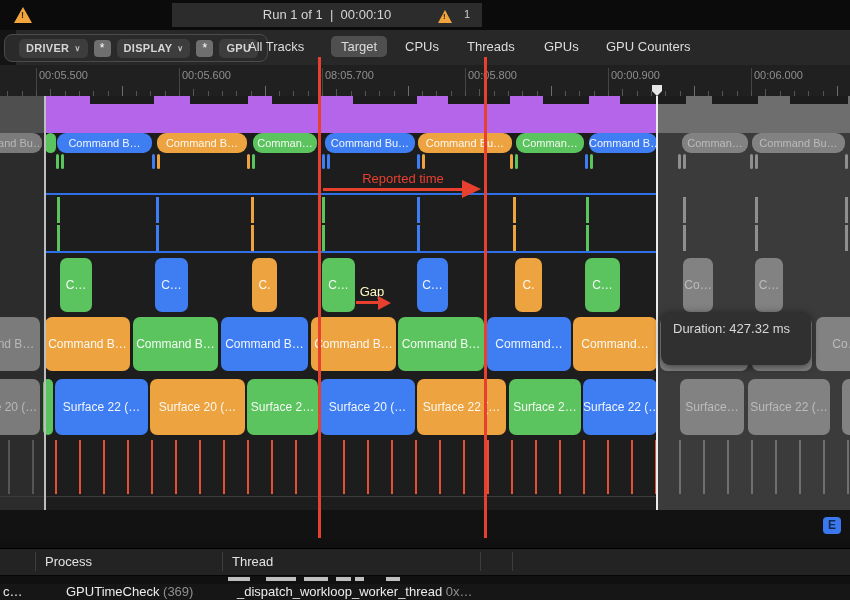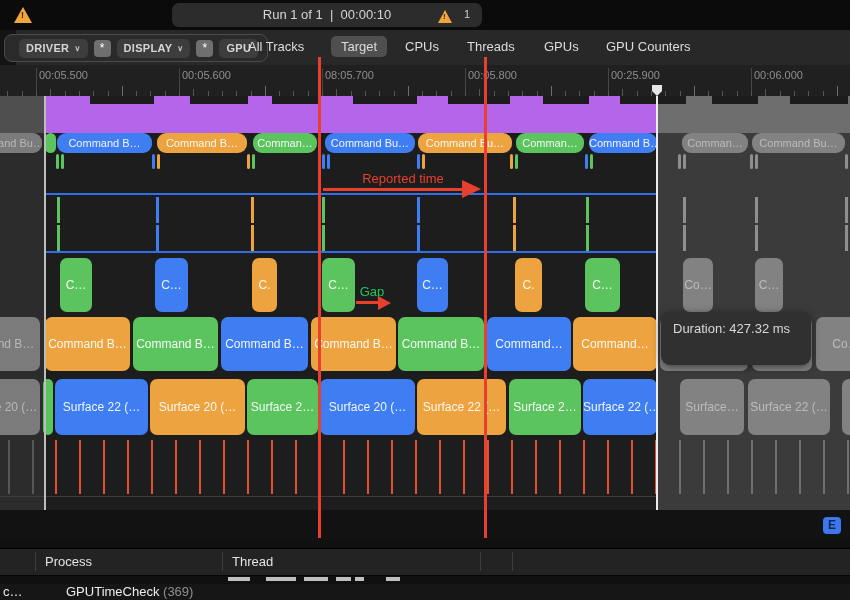--- a/index.html
+++ b/index.html
@@ -3,21 +3,21 @@
 <meta charset="utf-8">
 <style>
   html,body{margin:0;padding:0;background:#000;}
   .screen{position:relative;width:850px;height:600px;overflow:hidden;background:#141414;
           font-family:"Liberation Sans",sans-serif;-webkit-font-smoothing:antialiased;}
   .abs{position:absolute;}
   
   .titlebar{position:absolute;left:0;top:0;width:850px;height:30px;background:#0b0b0b;}
   .warn{position:absolute;width:0;height:0;border-left:9px solid transparent;border-right:9px solid transparent;}
   .warn .bang{position:absolute;left:-2px;top:3px;font-size:9px;font-weight:bold;color:#3a2800;}
-  .run-pill{position:absolute;left:172px;top:3px;width:310px;height:24px;background:#2c2c2c;border-radius:7px;}
+  .run-pill{position:absolute;left:172px;top:3px;width:310px;height:24px;background:#2c2c2c;border-radius:0;}
   .run-pill .label{position:absolute;left:0;right:0;top:4px;text-align:center;font-size:13px;color:#d6d6d6;white-space:pre;}
   .run-pill .wcount{position:absolute;right:12px;top:5px;font-size:11px;color:#cfcfcf;}
   
   .toolbar{position:absolute;left:16px;top:30px;width:850px;height:35px;background:#282828;border-bottom:1px solid #060606;}
   .filter-group{position:absolute;left:-12px;top:4px;height:26px;border:1px solid #4b4b4b;border-radius:8px;
                 background:#2a2a2a;display:flex;align-items:center;gap:6px;padding:0 9px 0 14px;}
   .dd{background:#3d3d3d;border:none;border-radius:5px;height:19px;display:flex;align-items:center;gap:5px;
       padding:0 7px;font-family:inherit;font-size:11px;font-weight:bold;color:#d6d6d6;letter-spacing:.3px;}
   .chev{font-size:8px;opacity:.85;}
   .sq{width:17px;height:17px;background:#6f6f6f;border:none;border-radius:4px;color:#fff;font-size:12px;
@@ -114,21 +114,21 @@
     <div id="ruler">
         <div style="position: absolute; left: 36px; top: 3px; width: 1px; height: 28px; background: rgb(69, 69, 69);"></div>
         <div class="rlabel" style="position: absolute; left: 39px; top: 4px;"><span>00:05.500</span></div>
         <div style="position: absolute; left: 179px; top: 3px; width: 1px; height: 28px; background: rgb(69, 69, 69);"></div>
         <div class="rlabel" style="position: absolute; left: 182px; top: 4px;"><span>00:05.600</span></div>
         <div style="position: absolute; left: 322px; top: 3px; width: 1px; height: 28px; background: rgb(69, 69, 69);"></div>
         <div class="rlabel" style="position: absolute; left: 325px; top: 4px;"><span>08:05.700</span></div>
         <div style="position: absolute; left: 465px; top: 3px; width: 1px; height: 28px; background: rgb(69, 69, 69);"></div>
         <div class="rlabel" style="position: absolute; left: 468px; top: 4px;"><span>00:05.800</span></div>
         <div style="position: absolute; left: 608px; top: 3px; width: 1px; height: 28px; background: rgb(69, 69, 69);"></div>
-        <div class="rlabel" style="position: absolute; left: 611px; top: 4px;"><span>00:25.900</span></div>
+        <div class="rlabel" style="position: absolute; left: 611px; top: 4px;"><span>00:00.900</span></div>
         <div style="position: absolute; left: 751px; top: 3px; width: 1px; height: 28px; background: rgb(69, 69, 69);"></div>
         <div class="rlabel" style="position: absolute; left: 754px; top: 4px;"><span>00:06.000</span></div>
         <div style="position: absolute; left: 7.4px; top: 26px; width: 1px; height: 5px; background: rgb(85, 85, 85);"></div>
         <div style="position: absolute; left: 21.7px; top: 26px; width: 1px; height: 5px; background: rgb(85, 85, 85);"></div>
         <div style="position: absolute; left: 36px; top: 26px; width: 1px; height: 5px; background: rgb(85, 85, 85);"></div>
         <div style="position: absolute; left: 50.3px; top: 24px; width: 1px; height: 7px; background: rgb(85, 85, 85);"></div>
         <div style="position: absolute; left: 64.6px; top: 26px; width: 1px; height: 5px; background: rgb(85, 85, 85);"></div>
         <div style="position: absolute; left: 78.9px; top: 26px; width: 1px; height: 5px; background: rgb(85, 85, 85);"></div>
         <div style="position: absolute; left: 93.2px; top: 26px; width: 1px; height: 5px; background: rgb(85, 85, 85);"></div>
         <div style="position: absolute; left: 107.5px; top: 26px; width: 1px; height: 5px; background: rgb(85, 85, 85);"></div>
@@ -397,21 +397,21 @@
     <div class="blueline" id="blue1" style="background: rgb(47, 111, 232);"></div>
     <div class="blueline" id="blue2" style="background: rgb(47, 111, 232);"></div>
     <div id="vsync-baseline"></div>
     <div id="bottom-strip"></div>
 
     <div class="redline" id="rt-line1" style="background: rgb(232, 64, 47); left: 318px;"></div>
     <div class="redline" id="rt-line2" style="background: rgb(232, 64, 47); left: 484px;"></div>
     <div class="ann-text" id="reported-label" style="color: rgb(232, 64, 47);">Reported time</div>
     <div class="shaft" id="reported-shaft" style="background: rgb(232, 64, 47);"></div>
     <div class="ahead" id="reported-head" style="border-left-color: rgb(232, 64, 47);"></div>
-    <div class="ann-text" id="gap-label" style="color: #22c55e;">Gap</div>
+    <div class="ann-text" id="gap-label" style="color: #fef9c3;">Gap</div>
     <div class="shaft" id="gap-shaft" style="background: rgb(232, 64, 47);"></div>
     <div class="ahead" id="gap-head" style="border-left-color: rgb(232, 64, 47);"></div>
 
     <div id="boundary"></div>
     <div id="playhead"></div>
     <div id="playhead-marker"></div>
 
     <div id="tooltip">
       <div class="tt">Duration: 427.32 ms</div>
     </div>
@@ -423,20 +423,21 @@
       <span class="hlabel" style="left:45px">Process</span>
       <div class="vdiv" style="left:222px"></div>
       <span class="hlabel" style="left:232px">Thread</span>
       <div class="vdiv" style="left:480px"></div>
       <div class="vdiv" style="left:512px"></div>
     </div>
     <div id="sliver"></div>
     <div class="trow">
       <span class="abs" style="left:3px">c…</span>
       <span class="abs" style="left:66px"><span>GPUTimeCheck</span> <span class="gray">(369)</span></span>
+      <span class="abs" style="left:237px"><span>_dispatch_workloop_worker_thread</span> <span class="gray">0x…</span></span>
     </div>
   <div class="sliver-mark" style="left: 228px; top: 37px; width: 22px;"></div>
       <div class="sliver-mark" style="left: 266px; top: 37px; width: 30px;"></div>
       <div class="sliver-mark" style="left: 304px; top: 37px; width: 24px;"></div>
       <div class="sliver-mark" style="left: 336px; top: 37px; width: 15px;"></div>
       <div class="sliver-mark" style="left: 355px; top: 37px; width: 9px;"></div>
       <div class="sliver-mark" style="left: 386px; top: 37px; width: 14px;"></div>
     </div>
 
   <span class="badge-e" style="background: rgb(59, 120, 240);">E</span>

